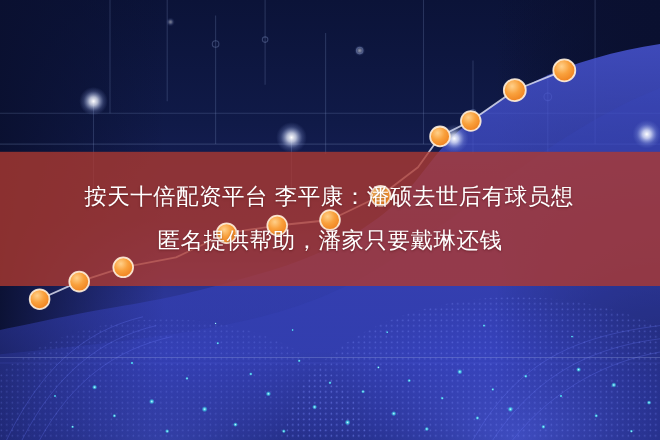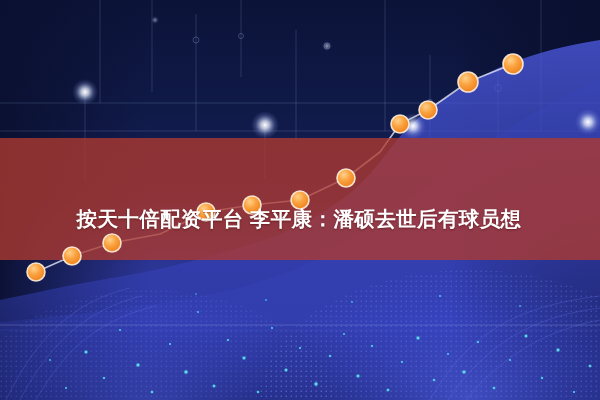--- a/index.html
+++ b/index.html
@@ -17,27 +17,26 @@
     background:rgba(176,58,48,0.78);
     z-index:40;
   }
   
   #headline{
     position:absolute;left:0;top:138px;width:600px;height:122px;
     z-index:50;
     display:flex;flex-direction:column;
     align-items:center;justify-content:center;
     color:#ffffff;
-    font-weight:bold;
+    font-weight:normal;
     font-size:20.5px;
     line-height:40px;
     letter-spacing:0.4px;
     text-align:center;
     text-shadow:0 1px 2px rgba(60,0,0,0.45);
-    margin-top:20px;
   }
   #headline .line{white-space:nowrap;}
   #headline .line1{padding-right:2px;}
   .pointer-none{pointer-events:none;}
 </style>
 </head>
 <body>
 
 <div id="stage">
 
@@ -233,15 +232,16 @@
       <circle cx="346" cy="178" r="9" fill="url(#markerGrad)"></circle>
       <circle cx="400" cy="124" r="9" fill="url(#markerGrad)"></circle>
       <circle cx="428" cy="110" r="9" fill="url(#markerGrad)"></circle>
       <circle cx="468" cy="82" r="10" fill="url(#markerGrad)"></circle>
       <circle cx="513" cy="64" r="10" fill="url(#markerGrad)"></circle>
     </g>
   </svg>
 
   <div id="headline">
     <div class="line line1">按天十倍配资平台 李平康：潘硕去世后有球员想</div>
+    <div class="line line2">匿名提供帮助，潘家只要戴琳还钱</div>
   </div>
 
 </div>
 
 </body></html>

